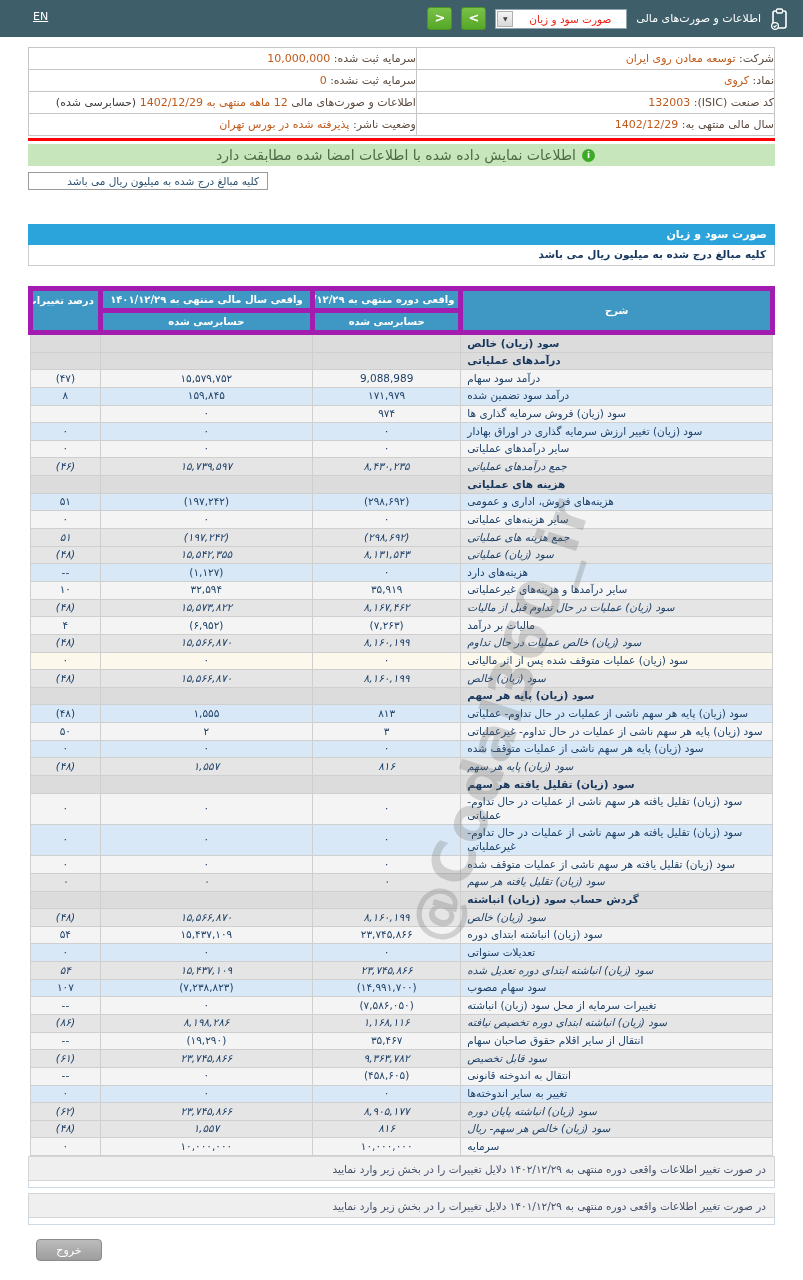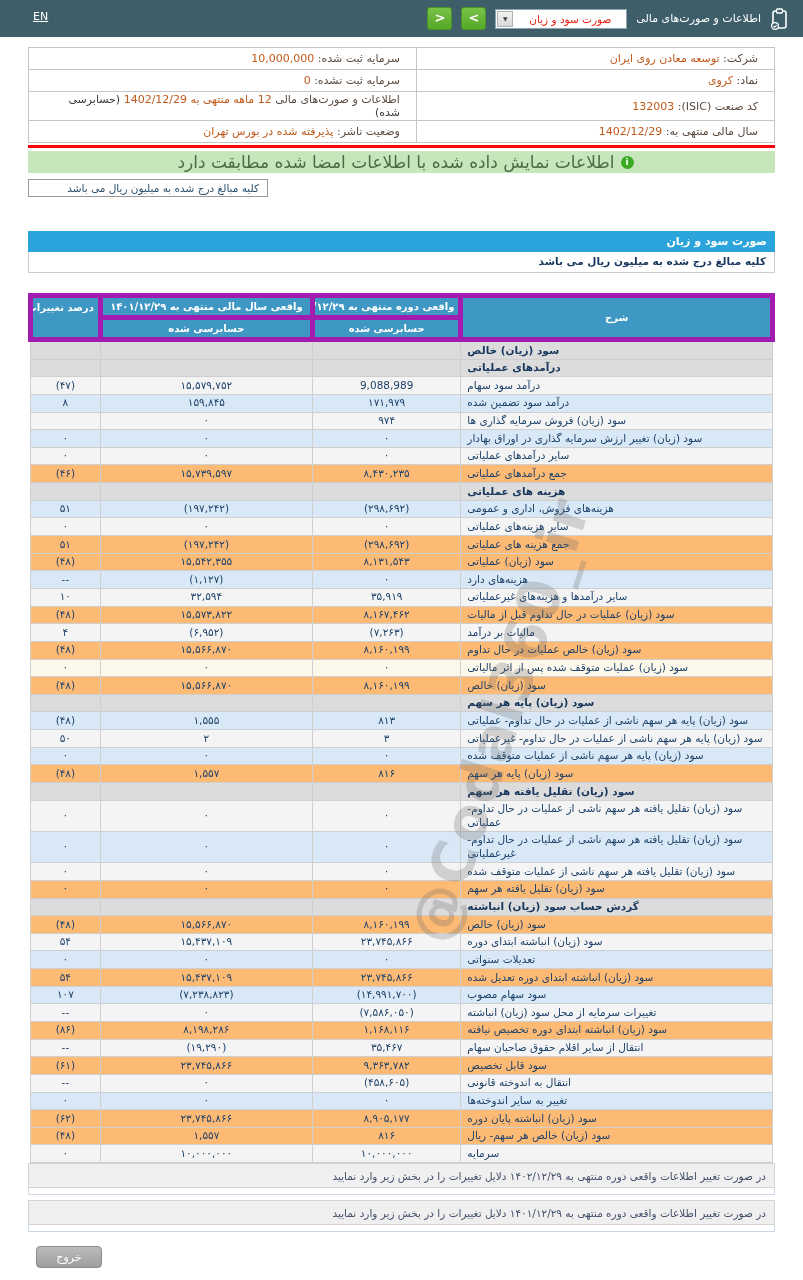--- a/index.html
+++ b/index.html
@@ -23,29 +23,29 @@
            display:flex; align-items:center; justify-content:center; }
   .nav-btn{ width:25px; height:23px; border-radius:3px; background:linear-gradient(#79c247,#55a728);
            border:1px solid #4a9426; color:#fff; font-weight:bold; font-size:13px; line-height:1;
            display:flex; align-items:center; justify-content:center; cursor:pointer;
            font-family:"DejaVu Sans", sans-serif; padding:0 0 2px 0; }
   .en-link{ position:absolute; left:33px; top:10px; color:#fff; font-size:11px;
            text-decoration:underline; cursor:pointer; }
   
   .content{ padding:0 28px; position:relative; }
   table.company{ width:100%; border-collapse:collapse; margin-top:10px; font-size:11px; }
-  table.company td{ border:1px solid #c5c5c5; height:22px; padding:1px 16px; background:#fff; }
+  table.company td{ border:1px solid #c5c5c5; height:22px; padding:1px 0; background:#fff; }
   td.ci-r{ width:48%; }
   .ci-label{ color:#5b4a3f; }
   .ci-value{ color:#c05a1a; }
   .ci-suffix{ color:#3a3a3a; }
   .red-line{ height:3px; background:#fb0207; margin-top:2px; }
   .banner{ height:22px; background:#C7E6BC; display:flex; align-items:center;
            justify-content:center; gap:6px; margin-top:3px; }
-  .banner-text{ font-size:17px; color:#4d6b45;margin-left:8px; }
+  .banner-text{ font-size:14px; color:#4d6b45;margin-left:8px; }
   .info-icon{ width:13px; height:13px; border-radius:50%; background:#3BAA25; color:#fff;
            font-size:9px; font-weight:bold; text-align:center; line-height:13px; flex:0 0 13px; }
   .unit-box{ width:240px; border:1px solid #9a9a9a; margin:6px auto 0 9px; padding:2px 8px;
            font-size:10.5px; color:#2B5170; text-align:right;
            margin-left:0; margin-right:auto; }
   .title-bar{ height:21px; background:#2AA4DB; color:#fff; font-weight:bold; font-size:11px;
            line-height:21px; padding:0 8px; margin-top:34px; }
   .unit-row{ height:21px; border:1px solid #cccccc; border-top:none; font-weight:bold;
            font-size:10.5px; line-height:19px; padding:0 8px; color:#17365D; background:#fff; }
   
@@ -53,21 +53,21 @@
   table.fin th{ background:#3F97C3; color:#fff; font-weight:bold; font-size:10px;
            border:5px solid #a21caf; height:22px; padding:1px 4px; white-space:nowrap; overflow:hidden; }
   table.fin td{ border:1px solid #cfcfcf; font-size:10.5px; padding:1.5px 6px; color:#1D4169;
            line-height:1.3; }
   .c-label{ text-align:left; color:#2B5170; }
   .c-num,.c-pct{ text-align:center; }
   .neg{ color:#E21A0F; }
   tr.r-s td{ background:#DCDCDC; font-weight:bold; color:#17365D; }
   tr.r-w td{ background:#F4F4F4; }
   tr.r-b td{ background:#D8E8F6; }
-  tr.r-y td{ background:#fdba74; }
+  tr.r-y td{ background:#e5e5e5;font-style:italic; }
   tr.r-p td{ background:#FCF8EB; }
   
   .notes{ }
   .note-bar{ height:25px; line-height:24px; background:#EFEFEF; border:1px solid #d4d4d4;
            font-size:10.5px; color:#44506b; padding:0 8px; white-space:nowrap; overflow:hidden; }
   .note-input{ height:7px; background:#fff; border:1px solid #cdd9e6; border-top:none;
            margin-bottom:5px; }
   .exit-btn{ display:block; width:66px; height:22px; background:linear-gradient(#bcbcbc,#9d9d9d);
            border:1px solid #8b8b8b; color:#fff; font-size:11px; border-radius:4px;
            margin:14px auto 0 8px; margin-right:auto; margin-left:8px; cursor:pointer;

